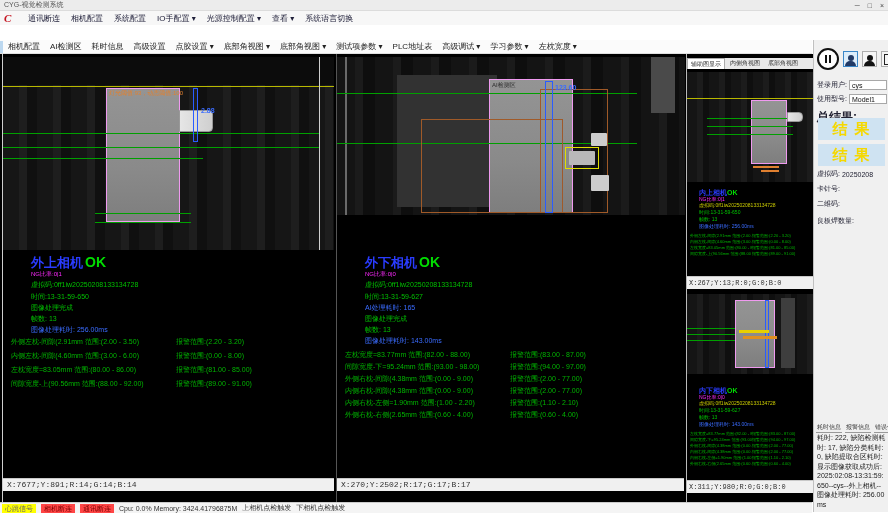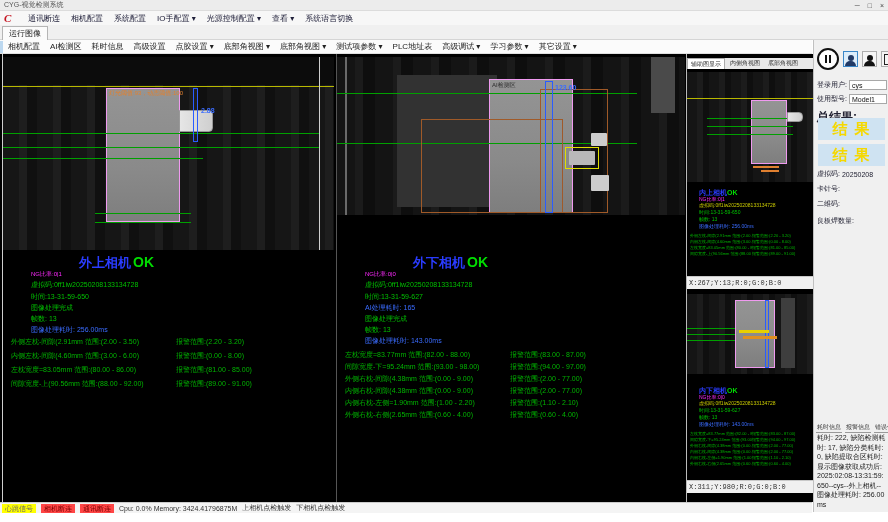--- a/index.html
+++ b/index.html
@@ -41,21 +41,21 @@
   .conn { background:linear-gradient(90deg,#e6e6e6,#cfcfcf); border-radius:0 4px 4px 0; border:1px solid #999; }
   .bm { border:1px solid #2a5cff; }
   .blabel { color:#3a6cff; font-size:7px; font-weight:bold; }
   .oth { color:#e08030; font-size:6px; white-space:nowrap; }
   .wl { background:#cfcfcf; }
   .brown { border:1px solid #a05a28; }
   .ybox { border:1px solid #e0e000; }
   .spot { background:#cdcdcd; border-radius:1px; }
   .ailabel { color:#2a2a2a; font-size:6px; position:absolute; left:2px; top:1px; }
 
-  .cam-title { position:absolute; font-size:13px; font-weight:bold; color:#2a3cff; white-space:nowrap;margin-left:48px; }
+  .cam-title { position:absolute; font-size:13px; font-weight:bold; color:#2a3cff; white-space:nowrap; }
   .cam-title .ok { color:#00dd00; font-size:14px; margin-left:2px; }
   .ng { position:absolute; font-size:6px; color:#ff2aff; }
   .tl { position:absolute; font-size:7px; color:#00c000; white-space:nowrap; }
   .tl.blue { color:#3a6cff; }
   .results { position:absolute; left:8px; right:2px; }
   .rr { display:flex; height:14px; font-size:7px; color:#00b400; white-space:nowrap; }
   .rr .m { width:165px; overflow:hidden; }
   .rr .a { flex:1; overflow:hidden; }
   .coordbar { position:absolute; left:0; top:424px; height:13px; right:0; background:#f0f0f0; border-top:1px solid #c8c8c8; font-size:8px; color:#333; line-height:12px; padding-left:4px; font-family:"Liberation Mono", monospace; }
 
@@ -125,38 +125,35 @@
     <span class="logo">C</span>
     <span class="menu-item">通讯断连</span>
     <span class="menu-item">相机配置</span>
     <span class="menu-item">系统配置</span>
     <span class="menu-item">IO手配置 ▾</span>
     <span class="menu-item">光源控制配置 ▾</span>
     <span class="menu-item">查看 ▾</span>
     <span class="menu-item">系统语言切换</span>
   </div>
 
-  <div class="tabstrip">
-    <div class="tab">运行图像</div>
-  </div>
 
   <div class="toolbar">
     <span class="accent"></span>
     <span class="tool-item">相机配置</span>
     <span class="tool-item">AI检测区</span>
     <span class="tool-item">耗时信息</span>
     <span class="tool-item">高级设置</span>
     <span class="tool-item">点胶设置 ▾</span>
     <span class="tool-item">底部角视图 ▾</span>
     <span class="tool-item">底部角视图 ▾</span>
     <span class="tool-item">测试项参数 ▾</span>
     <span class="tool-item">PLC地址表</span>
     <span class="tool-item">高级调试 ▾</span>
     <span class="tool-item">学习参数 ▾</span>
-    <span class="tool-item">其它设置 ▾</span>
+    <span class="tool-item">左枕宽度 ▾</span>
   </div>
 
   <div class="main">
 
     <div class="panel p-left">
       <div class="cam cam1">
         <div class="abs darkband" style="left:0;top:0;width:331px;height:28px;"></div>
         <div class="abs yl" style="left:0;top:29px;width:331px;height:1px;"></div>
         <div class="abs part" style="left:103px;top:31px;width:74px;height:134px;"></div>
         <div class="abs gl" style="left:0;top:76px;width:316px;height:1px;"></div>
@@ -193,20 +190,21 @@
         <div class="rr">
           <span class="m">左枕宽度=83.05mm 范围:(80.00 - 86.00)</span>
           <span class="a">报警范围:(81.00 - 85.00)</span>
         </div>
         <div class="rr">
           <span class="m">间隙宽度-上(90.56mm 范围:(88.00 - 92.00)</span>
           <span class="a">报警范围:(89.00 - 91.00)</span>
         </div>
       </div>
 
+      <div class="coordbar">X:7677;Y:891;R:14;G:14;B:14</div>
     </div>
 
     <div class="panel p-mid">
       <div class="cam cam2">
         <div class="abs wl" style="left:8px;top:0;width:2px;height:158px;background:#6a6a6a;"></div>
         <div class="abs" style="left:60px;top:18px;width:100px;height:132px;background:#323232;"></div>
         <div class="abs part" style="left:152px;top:22px;width:84px;height:134px;">
           <span class="ailabel">AI检测区</span>
         </div>
         <div class="abs gl" style="left:0;top:36px;width:300px;height:1px;"></div>
@@ -254,20 +252,21 @@
         <div class="rr" style="height:12px;">
           <span class="m">内侧右枕-左侧=1.90mm 范围:(1.00 - 2.20)</span>
           <span class="a">报警范围:(1.10 - 2.10)</span>
         </div>
         <div class="rr" style="height:12px;">
           <span class="m">外侧右枕-右侧(2.65mm 范围:(0.60 - 4.00)</span>
           <span class="a">报警范围:(0.60 - 4.00)</span>
         </div>
       </div>
 
+      <div class="coordbar">X:270;Y:2502;R:17;G:17;B:17</div>
     </div>
 
     <div class="panel p-prev">
       <div class="ptabs">
         <span class="ptab active">辅助图显示</span>
         <span class="ptab">内侧角视图</span>
         <span class="ptab">底部角视图</span>
       </div>
 
       <div class="pv pv1">

